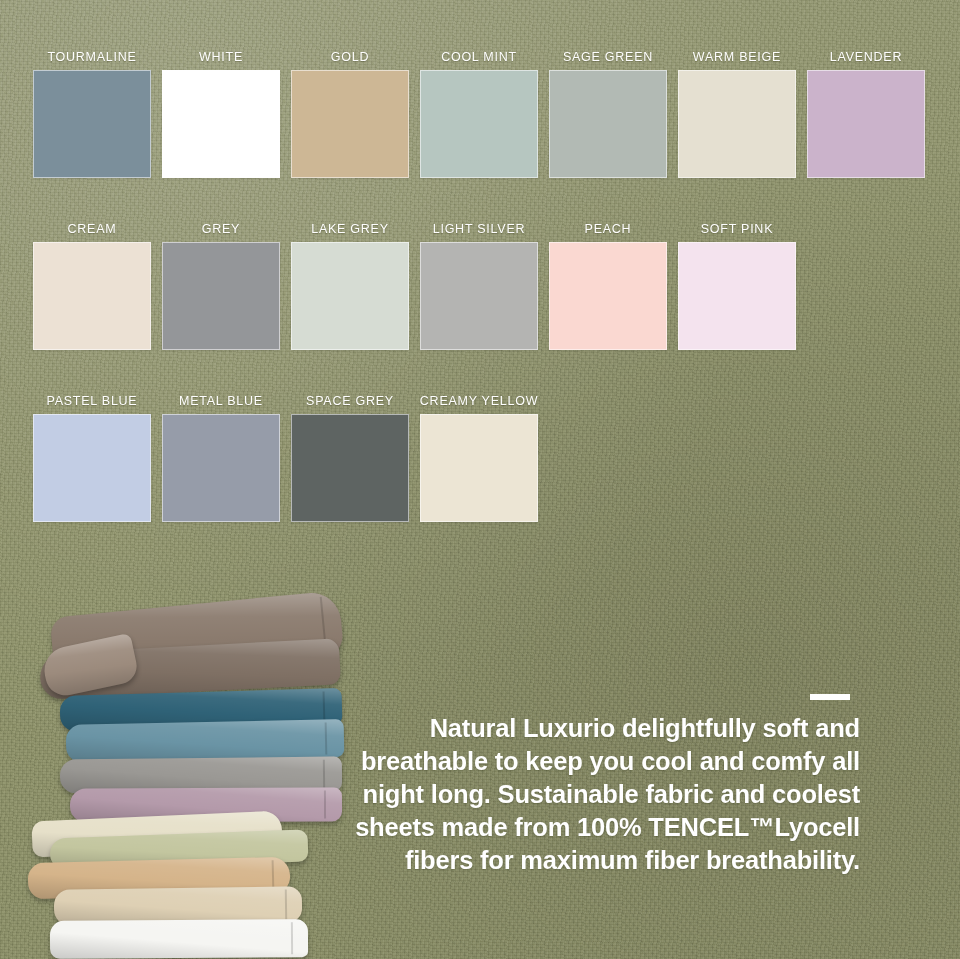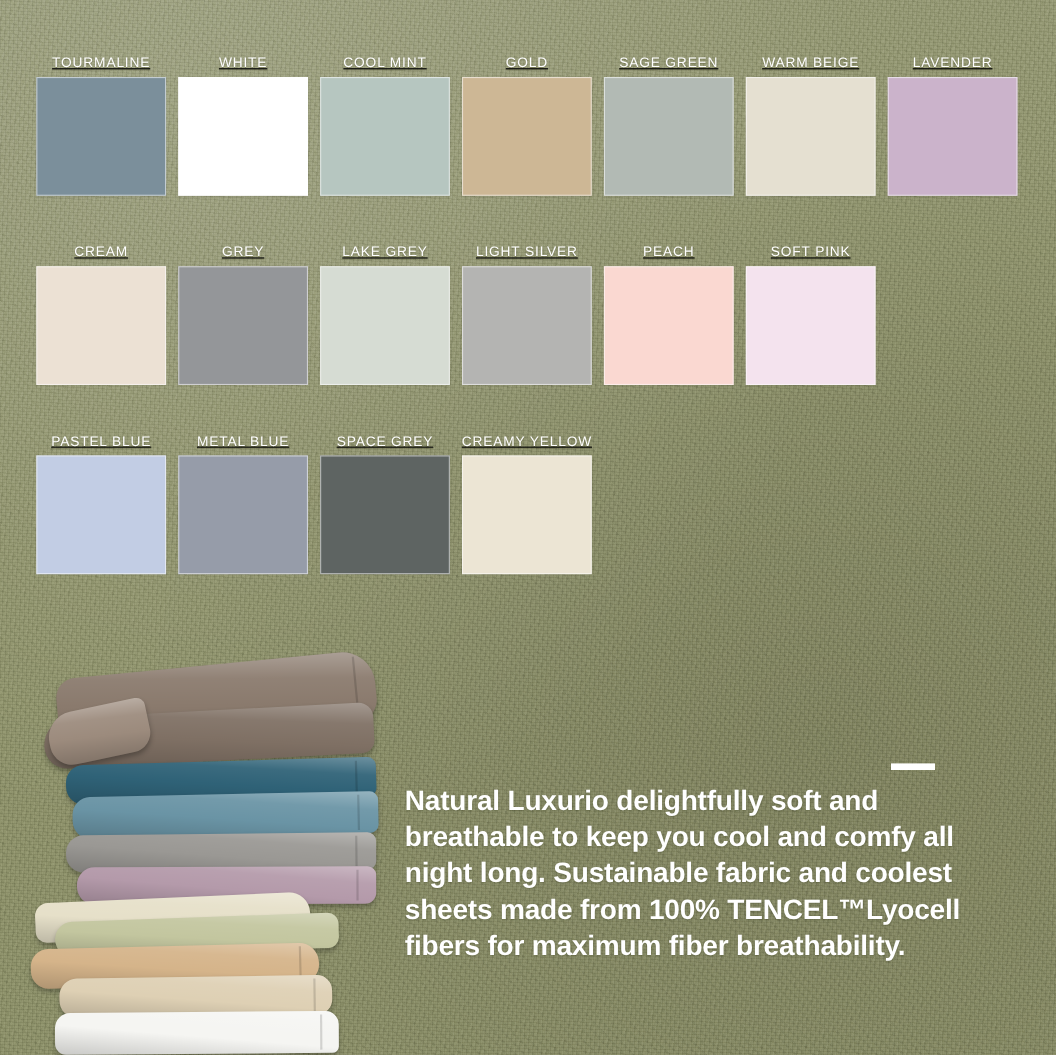--- a/index.html
+++ b/index.html
@@ -40,21 +40,20 @@
   .swatch-row{
     position:absolute; left:33px;
     display:flex;
   }
   .swatch-cell{
     width:118px;
     margin-right:11px;
     display:flex;
     flex-direction:column;
     align-items:center;
-    text-decoration:underline;
   }
   .swatch-label{
     font-size:12.5px;
     letter-spacing:.75px;
     font-weight:400;
     color:#ffffff;
     text-transform:uppercase;
     white-space:nowrap;
     line-height:14px;
     margin-bottom:6px;
@@ -85,24 +84,24 @@
     background:linear-gradient(185deg, rgba(255,255,255,.30) 0%, rgba(255,255,255,.06) 28%, rgba(0,0,0,.00) 55%, rgba(0,0,0,.18) 100%);
   }
   .fold .seam{
     position:absolute; right:6%; top:8%; bottom:8%;
     width:2px; background:rgba(0,0,0,.14);
   }
 
   
   #copy-block{
     position:absolute;
-    left:368px; top:712px;
+    left:352px; top:712px;
     width:508px;
     z-index:4;
-    text-align:left;
+    text-align:right;
   }
   #copy-text{
     color:#ffffff;
     font-size:25.5px;
     line-height:33px;
     font-weight:700;
     letter-spacing:-.2px;
     text-shadow:0 1px 2px rgba(40,45,20,.30);
   }
   #accent-dash{
@@ -123,26 +122,26 @@
   <div class="swatch-row" style="top:50px;">
     <div class="swatch-cell">
       <div class="swatch-label">TOURMALINE</div>
       <div class="swatch-chip" style="background-color: rgb(123, 143, 155);"></div>
     </div>
     <div class="swatch-cell">
       <div class="swatch-label">WHITE</div>
       <div class="swatch-chip" style="background-color: rgb(255, 255, 255);"></div>
     </div>
     <div class="swatch-cell">
+      <div class="swatch-label">GOLD</div>
+      <div class="swatch-chip" style="background-color: rgb(205, 183, 149);"></div>
+    </div>
+    <div class="swatch-cell">
       <div class="swatch-label">COOL MINT</div>
       <div class="swatch-chip" style="background-color: rgb(182, 198, 192);"></div>
-    </div>
-    <div class="swatch-cell">
-      <div class="swatch-label">GOLD</div>
-      <div class="swatch-chip" style="background-color: rgb(205, 183, 149);"></div>
     </div>
     <div class="swatch-cell">
       <div class="swatch-label">SAGE GREEN</div>
       <div class="swatch-chip" style="background-color: rgb(178, 186, 180);"></div>
     </div>
     <div class="swatch-cell">
       <div class="swatch-label">WARM BEIGE</div>
       <div class="swatch-chip" style="background-color: rgb(229, 224, 209);"></div>
     </div>
     <div class="swatch-cell">

